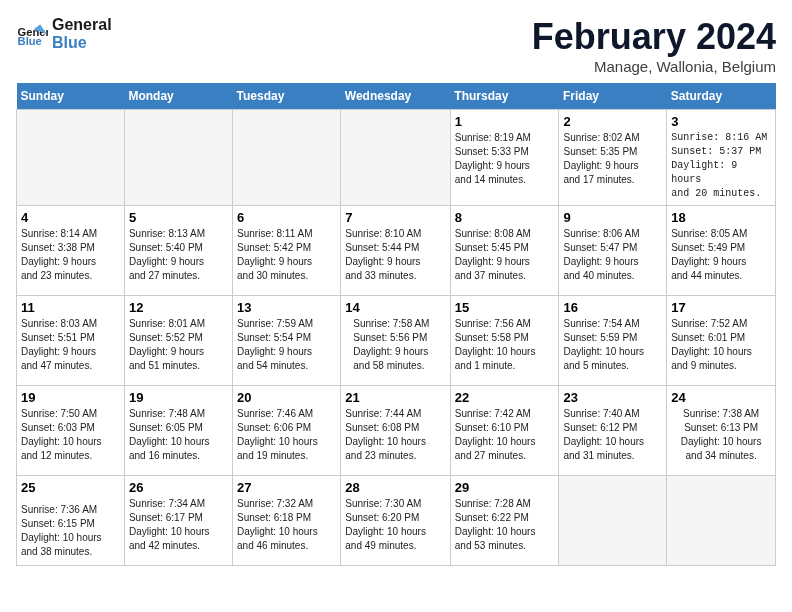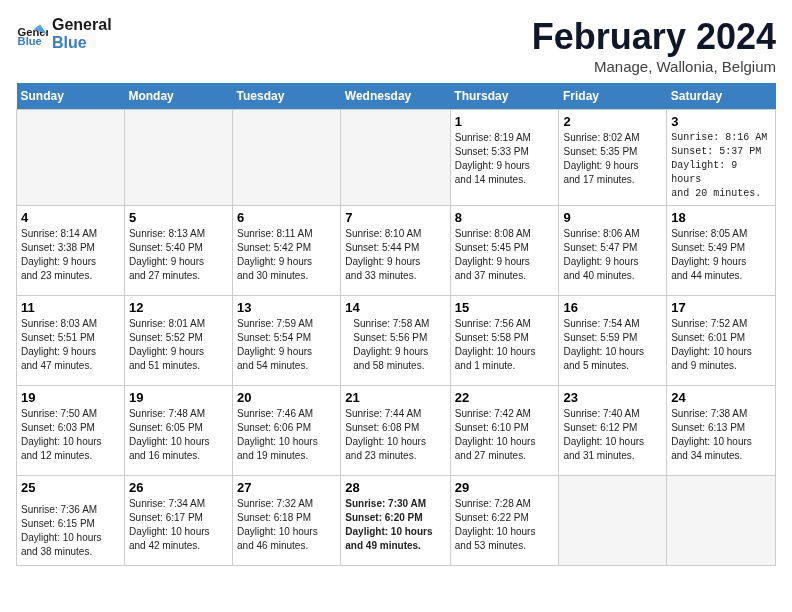--- a/index.html
+++ b/index.html
@@ -275,21 +275,21 @@
         </td>
         <td>
           <span class="day-num">23</span>
           <div class="day-info" style="white-space: pre-line;">Sunrise: 7:40 AM
 Sunset: 6:12 PM
 Daylight: 10 hours
 and 31 minutes.</div>
         </td>
         <td>
           <span class="day-num">24</span>
-          <div class="day-info" style="white-space: pre-line;">Sunrise: 7:38 AM
+          <div class="day-info" style="white-space: pre-line; text-align: center;">Sunrise: 7:38 AM
 Sunset: 6:13 PM
 Daylight: 10 hours
 and 34 minutes.</div>
         </td>
       </tr>
       <tr>
         <td>
           <span class="day-num">25</span>
           <div class="day-info" style="white-space: pre-line; margin-top: 8px;">Sunrise: 7:36 AM
 Sunset: 6:15 PM
@@ -305,21 +305,21 @@
         </td>
         <td>
           <span class="day-num">27</span>
           <div class="day-info" style="white-space: pre-line;">Sunrise: 7:32 AM
 Sunset: 6:18 PM
 Daylight: 10 hours
 and 46 minutes.</div>
         </td>
         <td>
           <span class="day-num">28</span>
-          <div class="day-info" style="white-space: pre-line; font-weight: bold;">Sunrise: 7:30 AM
+          <div class="day-info" style="white-space: pre-line;">Sunrise: 7:30 AM
 Sunset: 6:20 PM
 Daylight: 10 hours
 and 49 minutes.</div>
         </td>
         <td>
           <span class="day-num">29</span>
           <div class="day-info" style="white-space: pre-line;">Sunrise: 7:28 AM
 Sunset: 6:22 PM
 Daylight: 10 hours
 and 53 minutes.</div>

